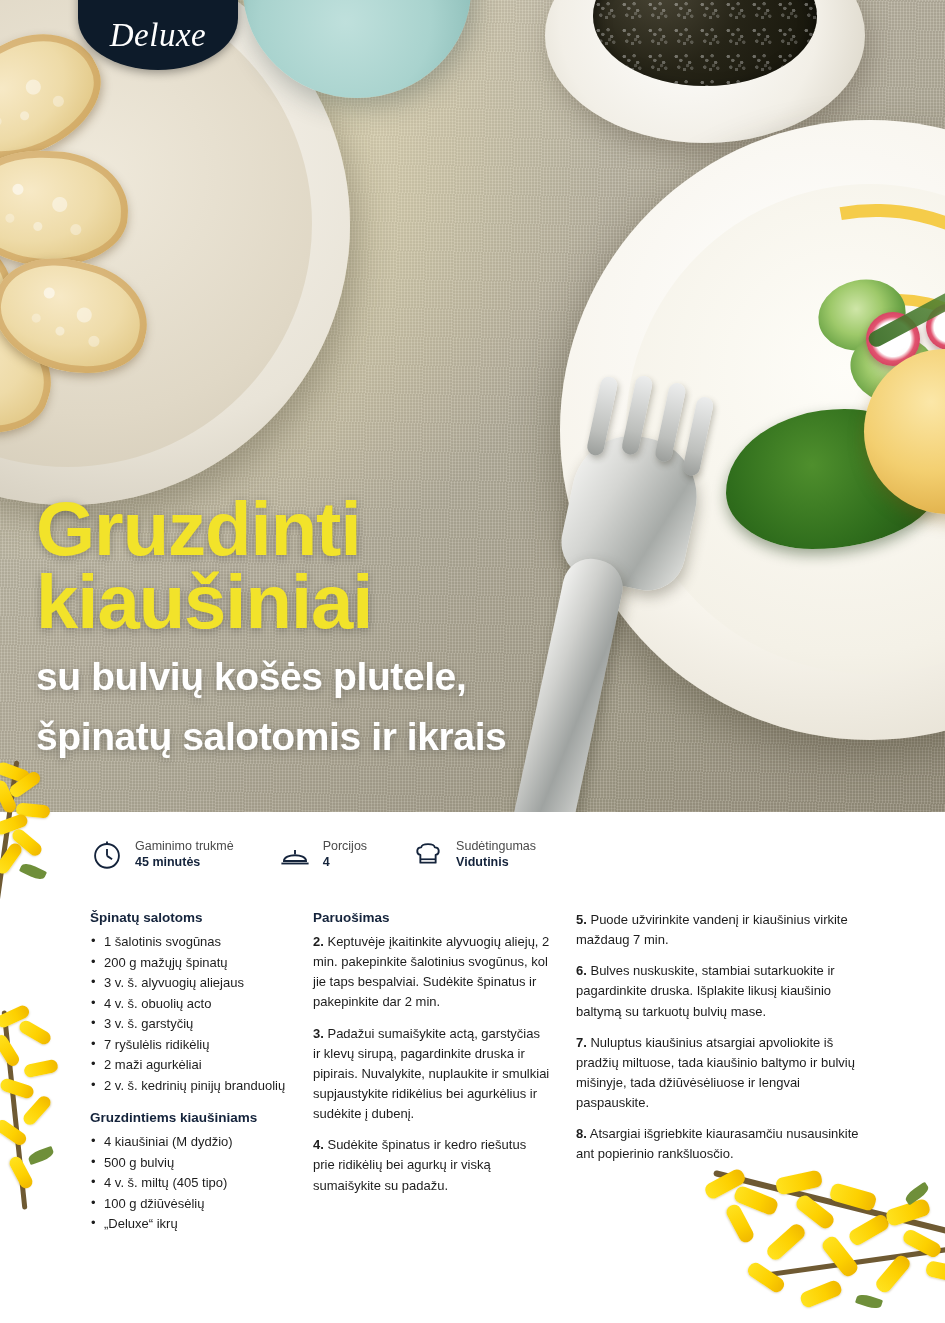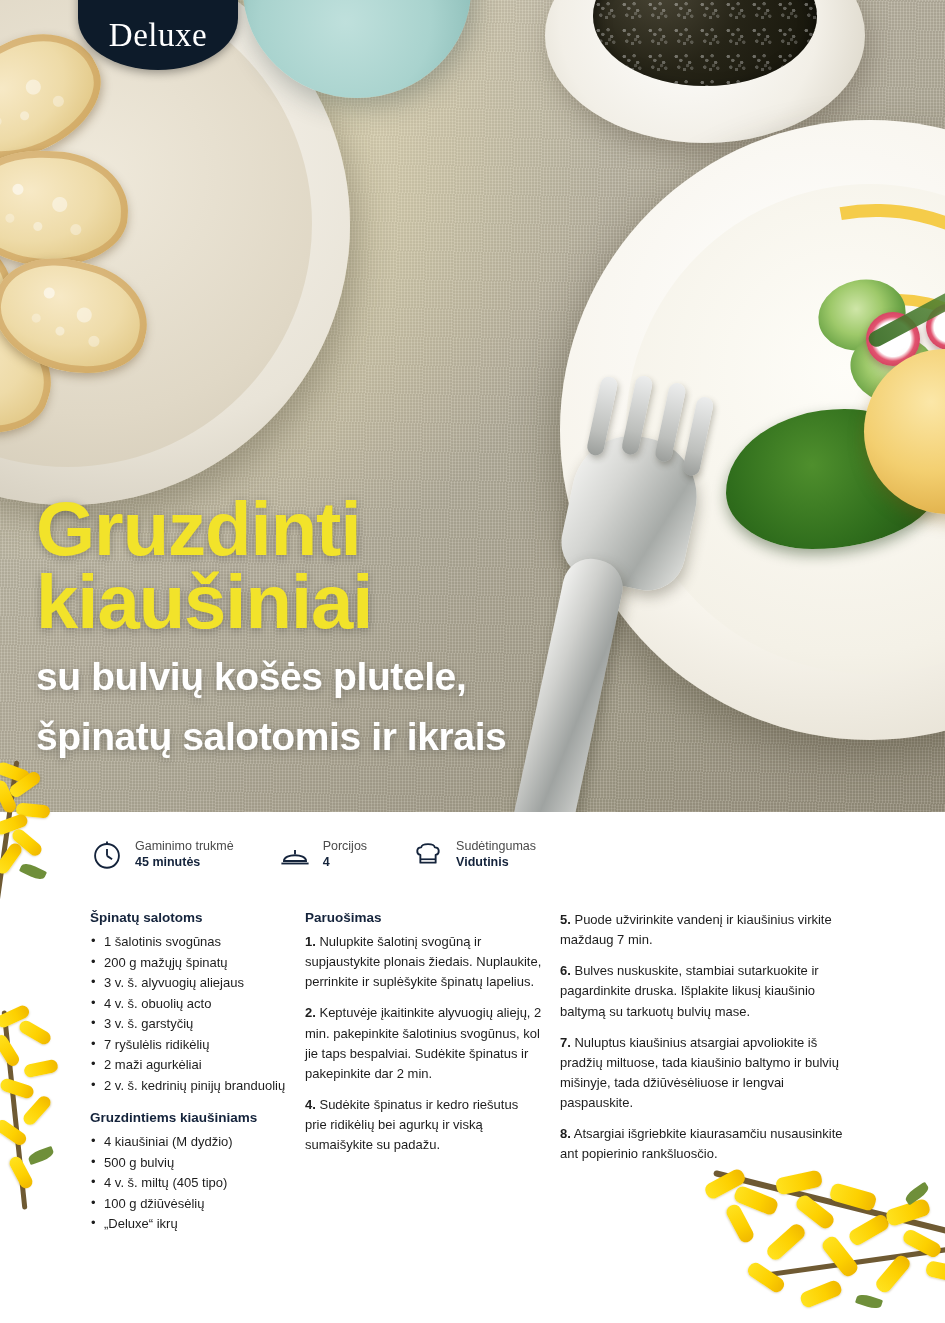--- a/index.html
+++ b/index.html
@@ -232,20 +232,21 @@
     background: #0d1b2a;
     border-radius: 0 0 80px 80px / 0 0 52px 52px;
     box-shadow: 0 3px 10px rgba(0,0,0,0.35);
     display: flex; align-items: flex-end; justify-content: center;
     padding-bottom: 16px;
     z-index: 6;
   }
   .logo-text {
     color: #ffffff;
     font-family: "Liberation Serif", serif;
+    font-style: italic;
     font-size: 33px;
     letter-spacing: 0.5px;
   }
 
   
   .title-block {
     position: absolute;
     left: 36px; top: 493px;
     z-index: 5;
     text-shadow: 0 2px 8px rgba(0,0,0,0.28);
@@ -288,21 +289,21 @@
   .meta-label { font-size: 12.5px; color: #4a4a4a; }
   .meta-value { font-size: 12.5px; color: #14233b; font-weight: bold; }
   .meta-icon { width: 34px; height: 34px; color: #14233b; flex: 0 0 auto; }
 
   
   .cols {
     position: absolute;
     left: 90px; top: 98px;
     width: 790px;
     display: flex;
-    gap: 0;
+    gap: 8px;
   }
   .col-ing { width: 215px; padding-right: 14px; }
   .col-prep { width: 255px; padding-right: 18px; }
   .col-prep2 { width: 285px; }
 
   .col-head {
     font-size: 13.5px;
     font-weight: bold;
     color: #14233b;
     margin-bottom: 7px;
@@ -480,24 +481,24 @@
           <li>4 v. š. miltų (405 tipo)</li>
           <li>100 g džiūvėsėlių</li>
           <li>„Deluxe“ ikrų</li>
         </ul>
       </div>
 
       <div class="col-prep">
         <div class="col-head">Paruošimas</div>
 
         <div class="step">
-          <b>1.</b><span> Nulupkite šalotinį svogūną ir supjaustykite plonais žiedais. Nuplaukite, perrinkite ir suplėšykite špinatų lapelius.</span>
-        </div>
-        <div class="step">
           <b>2.</b><span> Keptuvėje įkaitinkite alyvuogių aliejų, 2 min. pakepinkite šalotinius svogūnus, kol jie taps bespalviai. Sudėkite špinatus ir pakepinkite dar 2 min.</span>
+        </div>
+        <div class="step">
+          <b>3.</b><span> Padažui sumaišykite actą, garstyčias ir klevų sirupą, pagardinkite druska ir pipirais. Nuvalykite, nuplaukite ir smulkiai supjaustykite ridikėlius bei agurkėlius ir sudėkite į dubenį.</span>
         </div>
         <div class="step">
           <b>4.</b><span> Sudėkite špinatus ir kedro riešutus prie ridikėlių bei agurkų ir viską sumaišykite su padažu.</span>
         </div>
       </div>
 
       <div class="col-prep2">
         <div class="step">
           <b>5.</b><span> Puode užvirinkite vandenį ir kiaušinius virkite maždaug 7 min.</span>
         </div>

